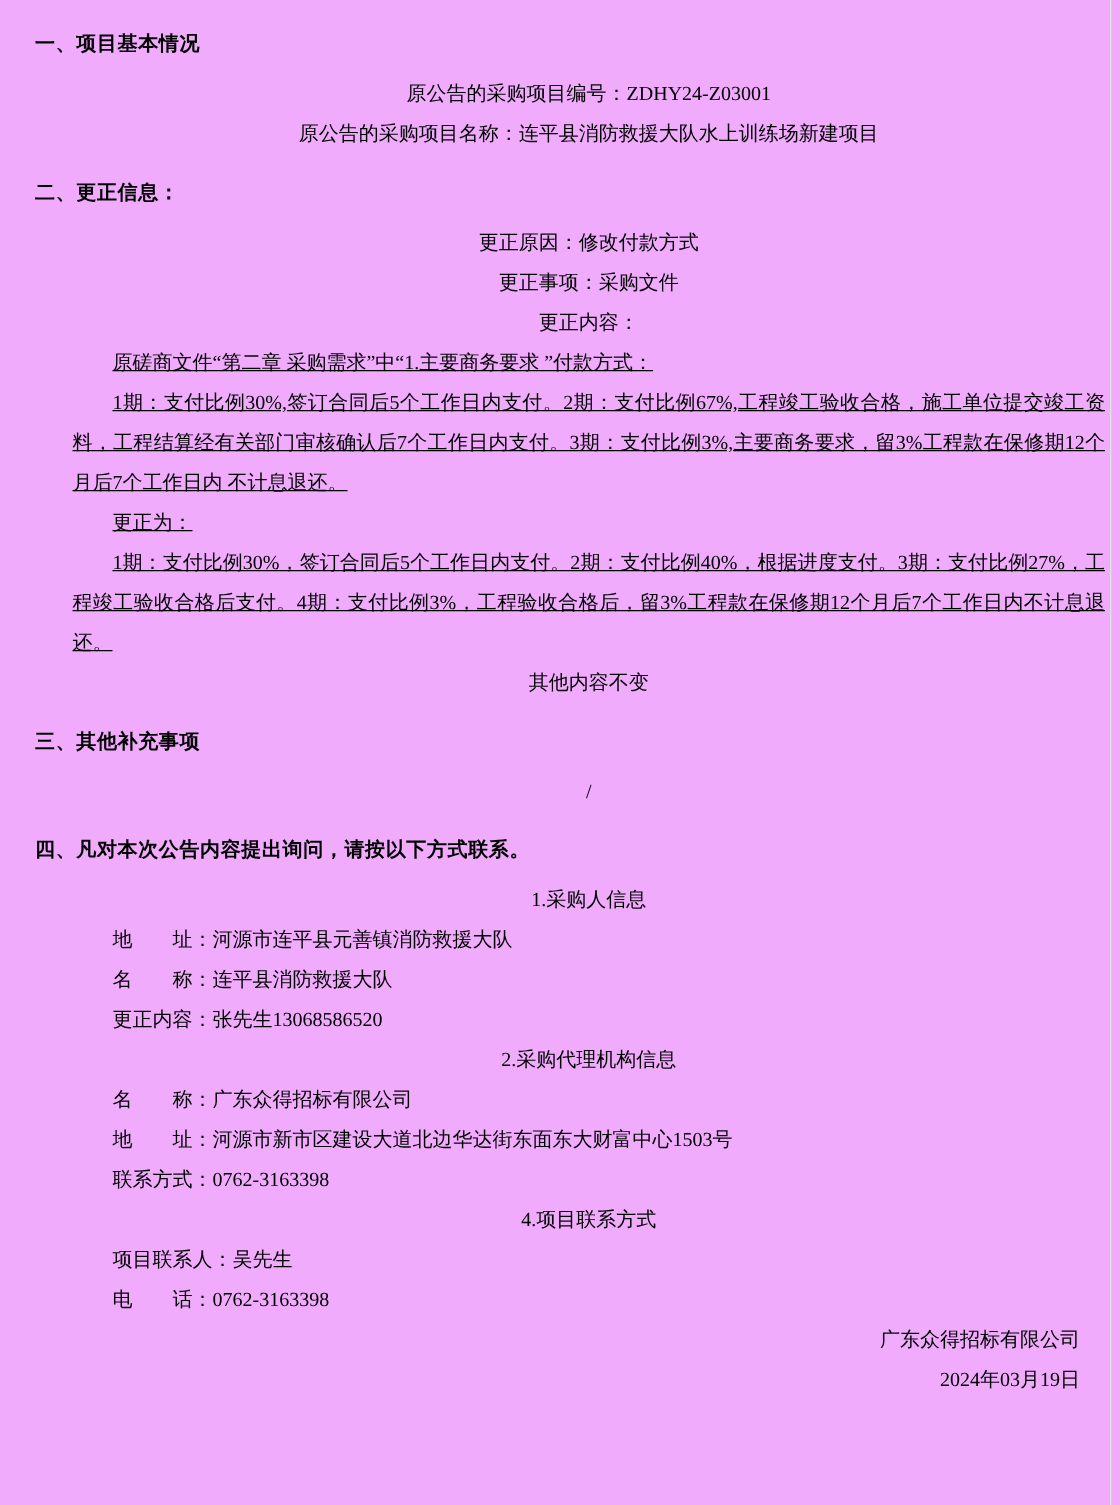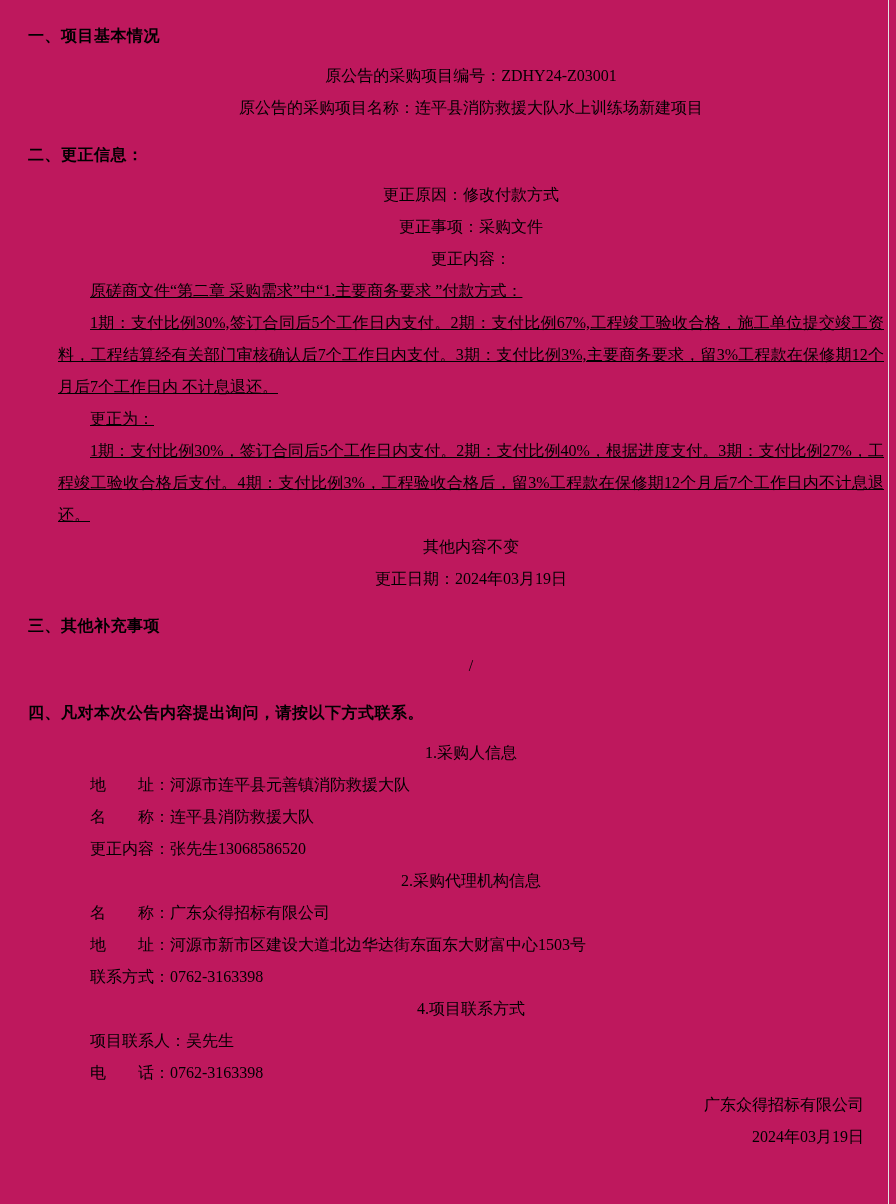--- a/index.html
+++ b/index.html
@@ -10,21 +10,21 @@
   body {
     font-family: "Liberation Serif", "DejaVu Serif", serif;
     color: #000000;
     -webkit-font-smoothing: none;
   }
   .page {
     position: relative;
     width: 896px;
     min-height: 1204px;
     box-sizing: border-box;
-    background: #be185d;
+    background: #f0abfc;
     padding: 20px 12px 10px 28px;
     overflow: hidden;
   }
   .edge-line {
     position: absolute;
     top: 0;
     right: 7px;
     width: 1px;
     height: 100%;
     background: #e4e4e4;
@@ -80,21 +80,20 @@
   <section>
     <div class="hd">二、更正信息：</div>
     <div class="l1">更正原因：修改付款方式</div>
     <div class="l1">更正事项：采购文件</div>
     <div class="l1">更正内容：</div>
     <div class="para">原磋商文件“第二章 采购需求”中“1.主要商务要求 ”付款方式：</div>
     <div class="para">1期：支付比例30%,签订合同后5个工作日内支付。2期：支付比例67%,工程竣工验收合格，施工单位提交竣工资料，工程结算经有关部门审核确认后7个工作日内支付。3期：支付比例3%,主要商务要求，留3%工程款在保修期12个月后7个工作日内 不计息退还。</div>
     <div class="para">更正为：</div>
     <div class="para">1期：支付比例30%，签订合同后5个工作日内支付。2期：支付比例40%，根据进度支付。3期：支付比例27%，工程竣工验收合格后支付。4期：支付比例3%，工程验收合格后，留3%工程款在保修期12个月后7个工作日内不计息退还。</div>
     <div class="l1">其他内容不变</div>
-    <div class="l1">更正日期：2024年03月19日</div>
   </section>
 
   <section>
     <div class="hd">三、其他补充事项</div>
     <div class="l1">/</div>
   </section>
 
   <section>
     <div class="hd">四、凡对本次公告内容提出询问，请按以下方式联系。</div>
 

